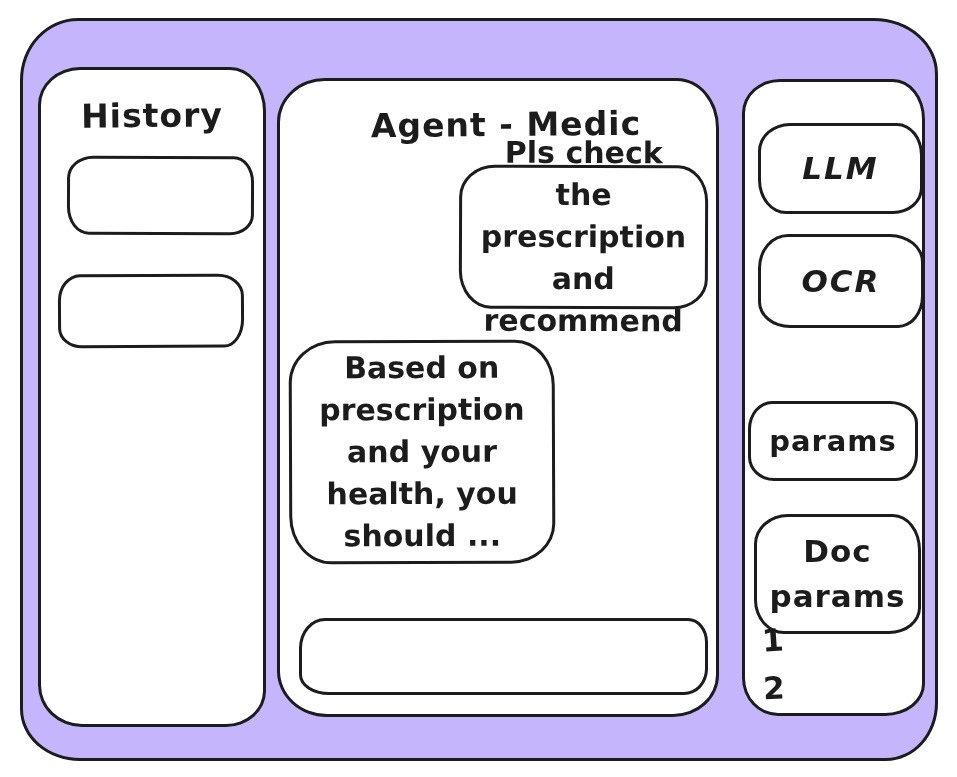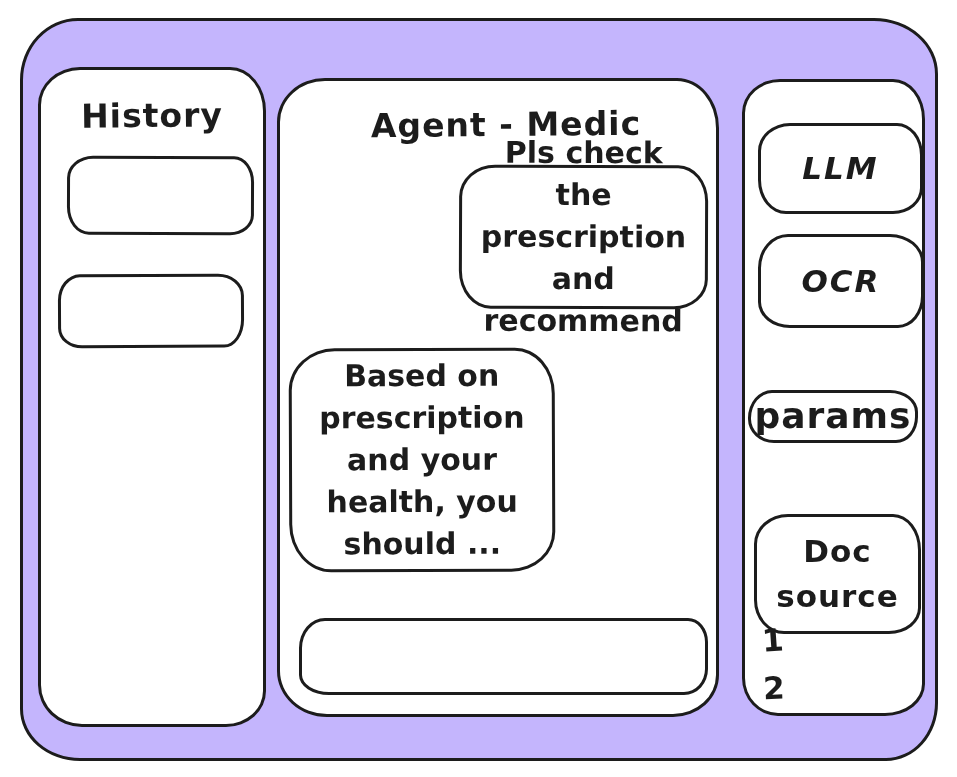--- a/index.html
+++ b/index.html
@@ -65,21 +65,20 @@
   }
   .bubble-user {
     left: 179px; top: 84px; width: 249px; height: 144px;
     border-radius: 36px 30px 34px 32px / 32px 36px 30px 38px;
     transform: rotate(0.2deg);
   }
   .bubble-agent {
     left: 9px; top: 259px; width: 266px; height: 224px;
     border-radius: 46px 40px 44px 42px / 42px 46px 40px 48px;
     transform: rotate(-0.2deg);
-    margin-top: 8px;
   }
   .message-input {
     position: absolute; left: 19px; top: 537px; width: 409px; height: 77px;
     border: 3px solid #1c1c1c; background: #fff; outline: none;
     border-radius: 26px 20px 24px 30px / 30px 24px 26px 20px;
     font-family: "DejaVu Sans", sans-serif; font-size: 26px; color: #1c1c1c;
     padding: 0 22px;
   }
 
   
@@ -96,23 +95,23 @@
     left: 13px; top: 41px; width: 165px; height: 91px;
     border-radius: 32px 26px 30px 28px / 28px 32px 26px 34px;
     font-style: italic;
   }
   .tool-ocr {
     left: 13px; top: 152px; width: 166px; height: 94px;
     border-radius: 30px 34px 26px 32px / 34px 28px 32px 26px;
     font-style: italic;
   }
   .tool-params {
-    left: 3px; top: 308px; width: 170px; height: 53px;
+    left: 3px; top: 319px; width: 170px; height: 80px;
     border-radius: 24px 28px 22px 26px / 28px 22px 26px 24px;
-    font-size: 36px; letter-spacing: 1px; text-transform: none;
+    font-size: 29px; letter-spacing: 1px; text-transform: none;
   }
   .tool-doc-source {
     left: 9px; top: 432px; width: 167px; height: 120px;
     border-radius: 34px 28px 32px 30px / 30px 36px 26px 34px;
     letter-spacing: 1px; padding: 4px 10px;
   }
   .doc-source-num {
     position: absolute; font-size: 31px; font-weight: 600; cursor: pointer;
   }
   .doc-num-1 { left: 17px; top: 540px; transform: rotate(-4deg); }
@@ -140,19 +139,19 @@
 
     <div class="bubble bubble-agent">Based on prescription and your health, you should ...</div>
 
     <input class="message-input" type="text" value="" style="">
   </div>
 
   <div class="panel tools-panel">
     <div class="tool-button tool-ocr">OCR</div>
     <div class="tool-button tool-llm">LLM</div>
     <div class="tool-button tool-params">params</div>
-    <div class="tool-button tool-doc-source">Doc source</div>
+    <div class="tool-button tool-doc-source">Doc params</div>
 
     <div class="doc-source-num doc-num-1">1</div>
     <div class="doc-source-num doc-num-2">2</div>
   </div>
 
 </div>
 
 </body></html>

